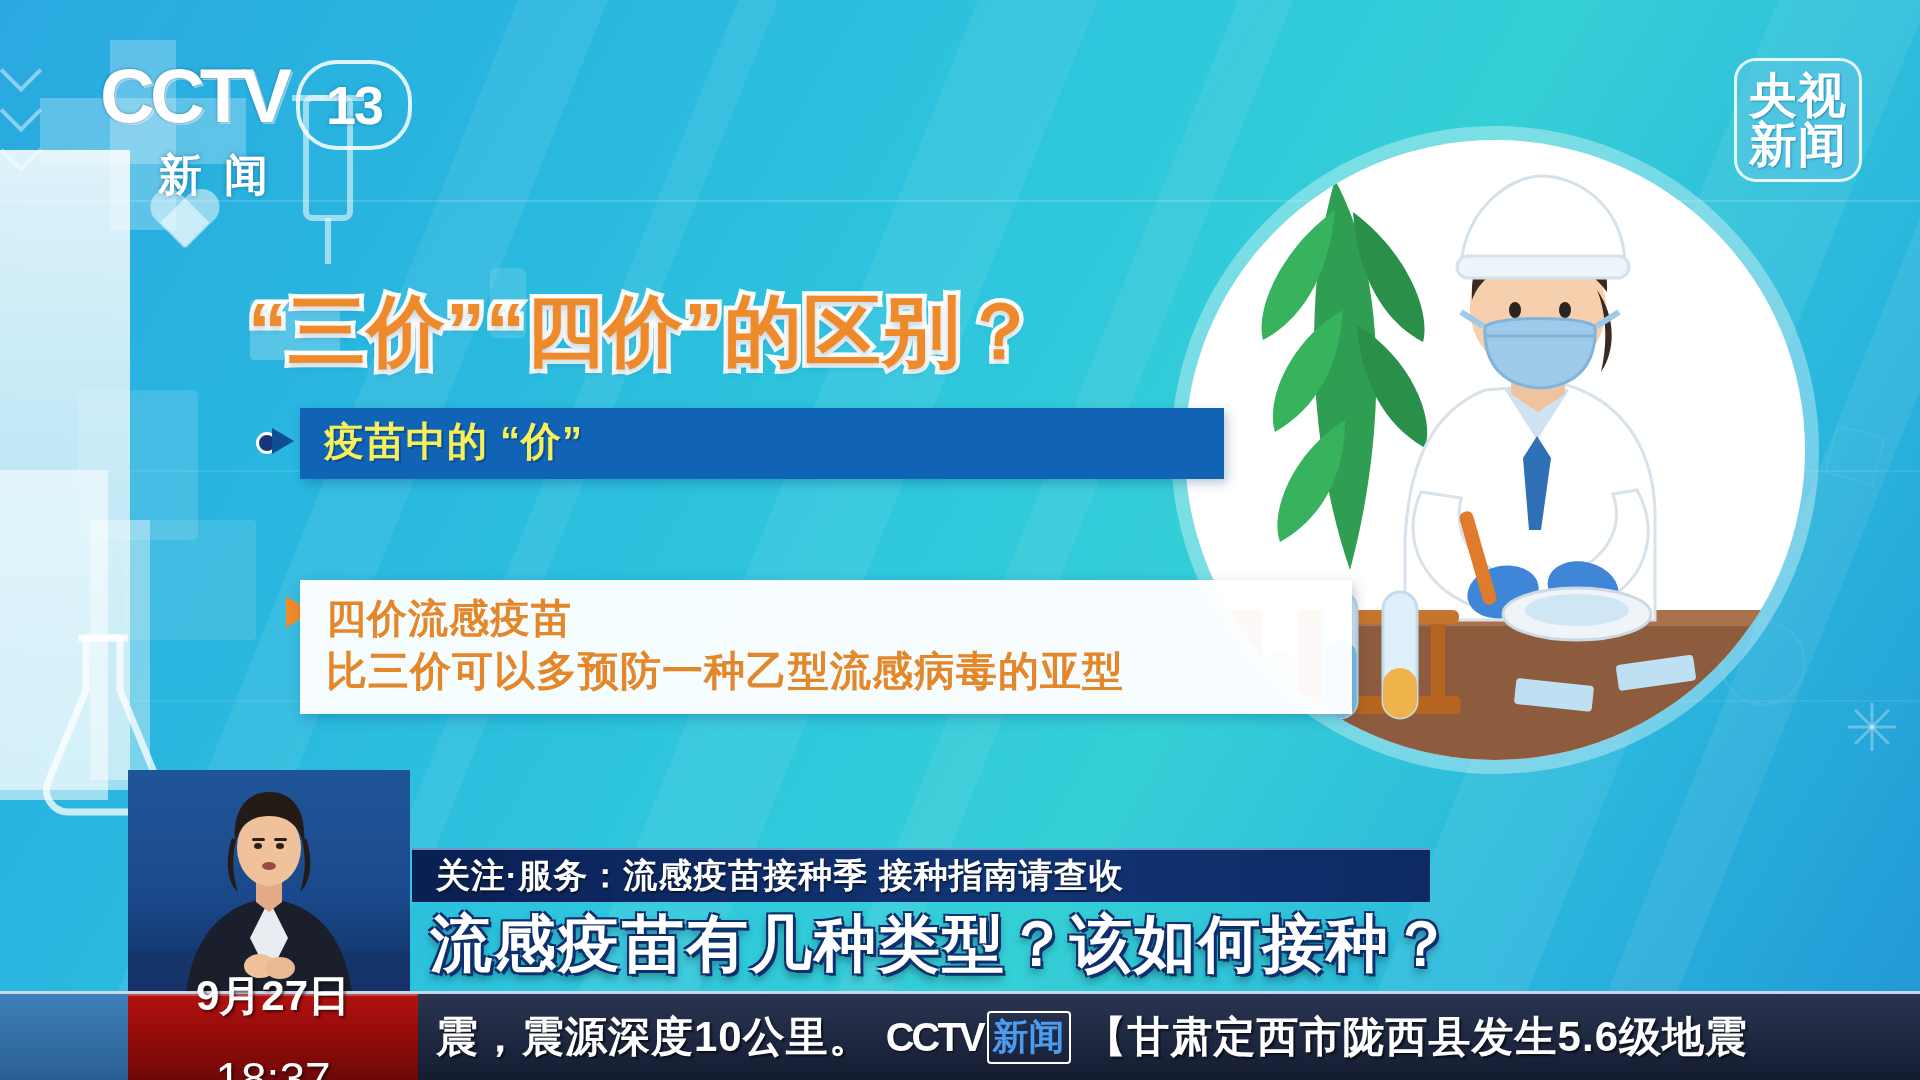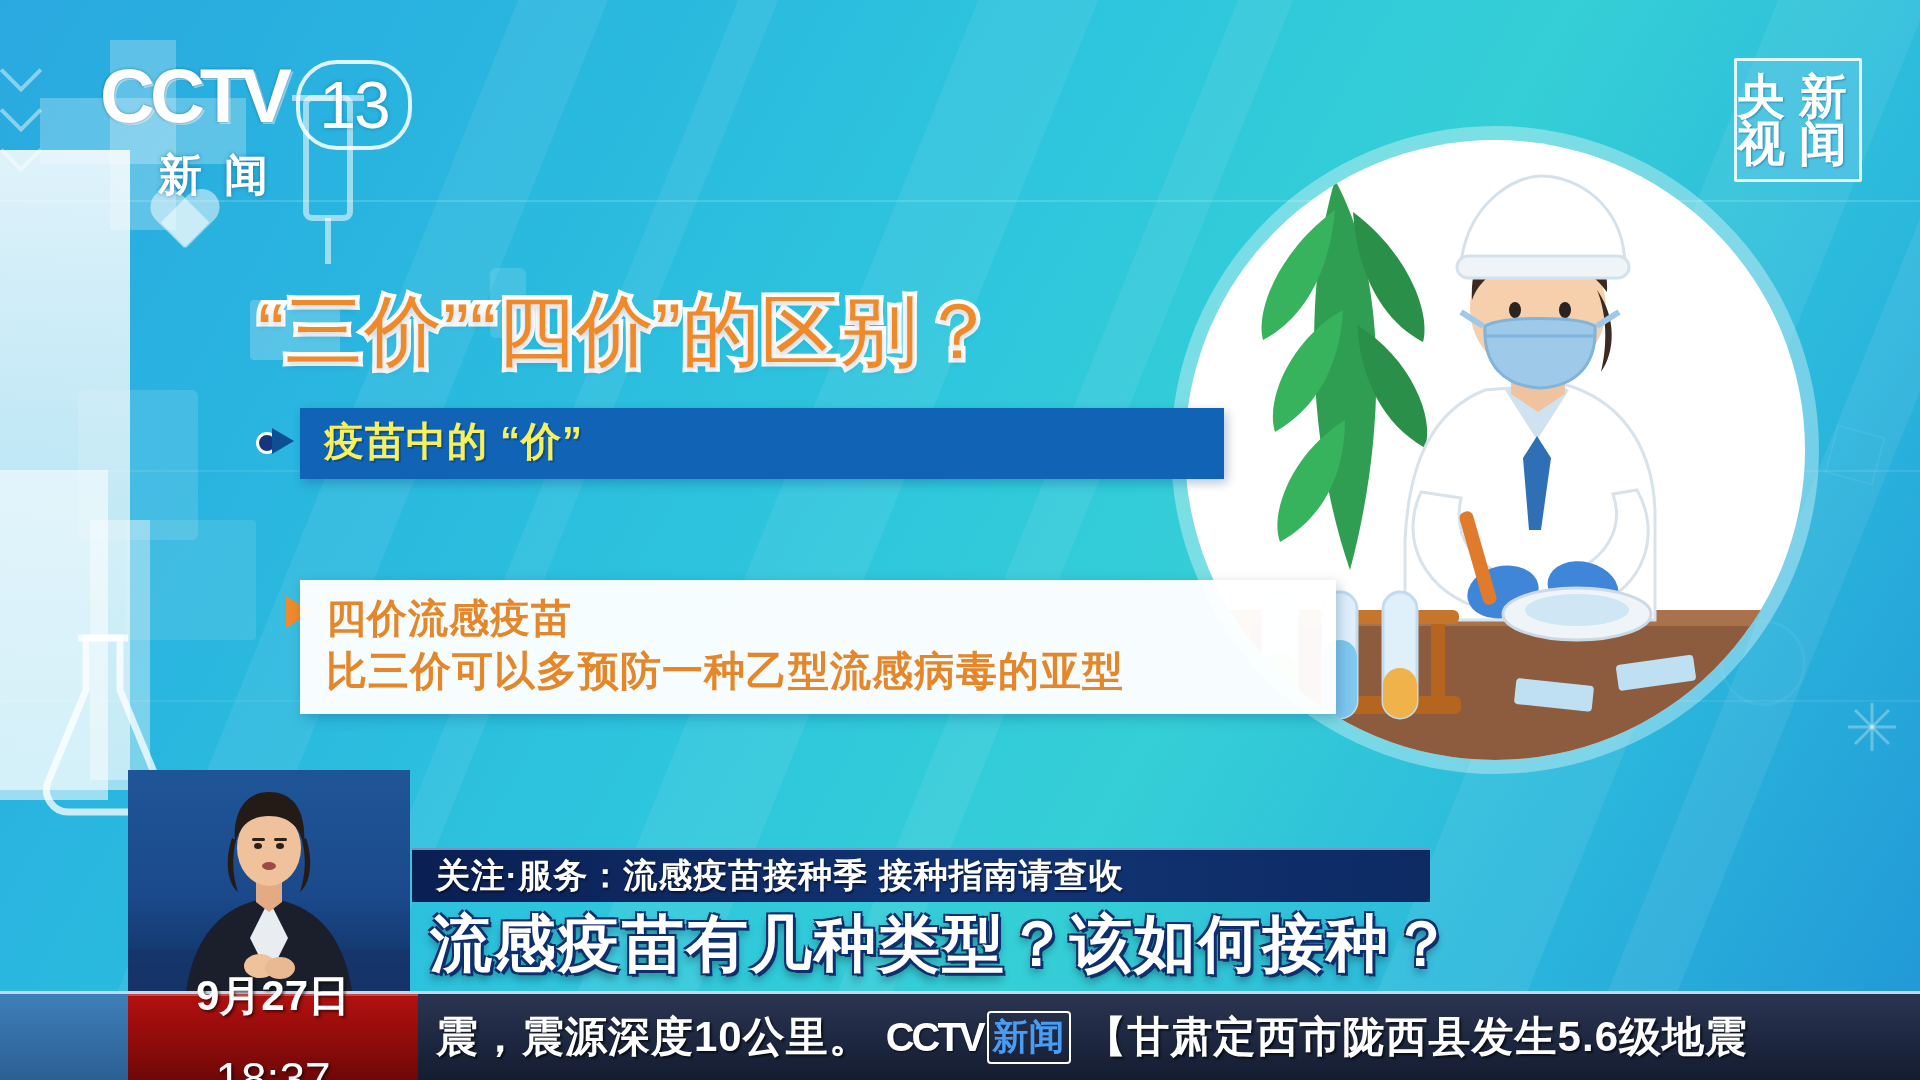--- a/index.html
+++ b/index.html
@@ -36,49 +36,49 @@
 
   
   #cctv-logo{position:absolute;left:100px;top:58px;width:300px;height:130px;}
   .cctv-word{
     font-size:76px;font-weight:bold;letter-spacing:-5px;color:#ffffff;
     text-shadow:0 0 3px rgba(0,60,110,.55), 2px 2px 0 rgba(255,255,255,.5);
     font-family:"Liberation Sans",sans-serif;line-height:1;
   }
   .cctv-13{
     position:absolute;left:196px;top:2px;width:108px;height:82px;border-radius:41px;
-    border:4px solid rgba(255,255,255,.85);color:#fff;font-size:66px;font-weight:normal;
+    border:4px solid rgba(255,255,255,.85);color:#fff;font-size:54px;font-weight:bold;
     display:flex;align-items:center;justify-content:center;letter-spacing:-2px;
     text-shadow:0 0 4px rgba(0,60,110,.4);
   }
   .cctv-xinwen{
     position:absolute;left:58px;top:88px;color:#ffffff;font-size:44px;font-weight:bold;
     letter-spacing:22px;text-shadow:0 0 4px rgba(0,70,120,.5);
   }
 
   
   #watermark{
-    position:absolute;right:58px;top:58px;width:122px;height:118px;border-radius:2px;
+    position:absolute;right:58px;top:58px;width:122px;height:118px;border-radius:22px;
     background:rgba(120,200,238,.30);border:3px solid rgba(255,255,255,.85);
-    display:flex;flex-direction:row;align-items:center;justify-content:center;gap:2px;
+    display:flex;flex-direction:column;align-items:center;justify-content:center;gap:2px;
   }
   .wm-line{font-size:48px;font-weight:bold;line-height:.98;letter-spacing:1px;}
   .wm-top{color:#ffffff;text-shadow:1px 1px 2px rgba(0,70,120,.45);}
   .wm-bot{color:#ffffff;text-shadow:1px 1px 2px rgba(0,70,120,.45);}
 
   
   #doctor-card{
     position:absolute;left:1185px;top:140px;width:620px;height:620px;border-radius:50%;
     background:#ffffff;box-shadow:0 0 0 14px rgba(255,255,255,.35);overflow:hidden;
   }
 
   
   #headline{
-    position:absolute;left:258px;top:280px;
-    font-size:78px;font-weight:normal;letter-spacing:1px;white-space:nowrap;
+    position:absolute;left:248px;top:280px;
+    font-size:78px;font-weight:bold;letter-spacing:1px;white-space:nowrap;
     color:#ef8a2a;
     -webkit-text-stroke:9px #ffffff;paint-order:stroke fill;
     text-shadow:0 4px 6px rgba(0,60,110,.22);
   }
 
   
   #info-box-blue{
     position:absolute;left:300px;top:408px;width:900px;padding:8px 0 12px 24px;
     background:#1063b5;box-shadow:3px 4px 10px rgba(0,50,100,.28);
   }
@@ -86,21 +86,21 @@
            text-shadow:2px 2px 0 rgba(0,40,90,.35);}
   .blue-l2{color:#ffffff;font-size:41px;font-weight:bold;letter-spacing:1px;line-height:1.3;
            text-shadow:2px 2px 0 rgba(0,40,90,.35);}
   #blue-bullet{position:absolute;left:272px;top:428px;width:0;height:0;
     border-top:13px solid transparent;border-bottom:13px solid transparent;border-left:22px solid #0d4f93;}
   #blue-dot{position:absolute;left:256px;top:432px;width:16px;height:16px;border-radius:50%;
     background:#16357a;border:3px solid #ffffff;}
 
   
   #info-box-white{
-    position:absolute;left:300px;top:580px;width:1010px;padding:12px 0 16px 26px;
+    position:absolute;left:300px;top:580px;width:1010px;padding:12px 16px 16px 26px;
     background:rgba(255,255,255,.96);box-shadow:3px 4px 12px rgba(0,50,100,.25);
   }
   .white-l1{color:#e4872a;font-size:40px;font-weight:bold;letter-spacing:1px;line-height:1.3;}
   .white-l2{color:#e4872a;font-size:41px;font-weight:bold;letter-spacing:1px;line-height:1.32;}
   #white-bullet{position:absolute;left:286px;top:596px;width:0;height:0;
     border-top:16px solid transparent;border-bottom:16px solid transparent;border-left:26px solid #ef8b2c;}
 
   
   #anchor-inset{
     position:absolute;left:128px;top:770px;width:282px;height:222px;overflow:hidden;

